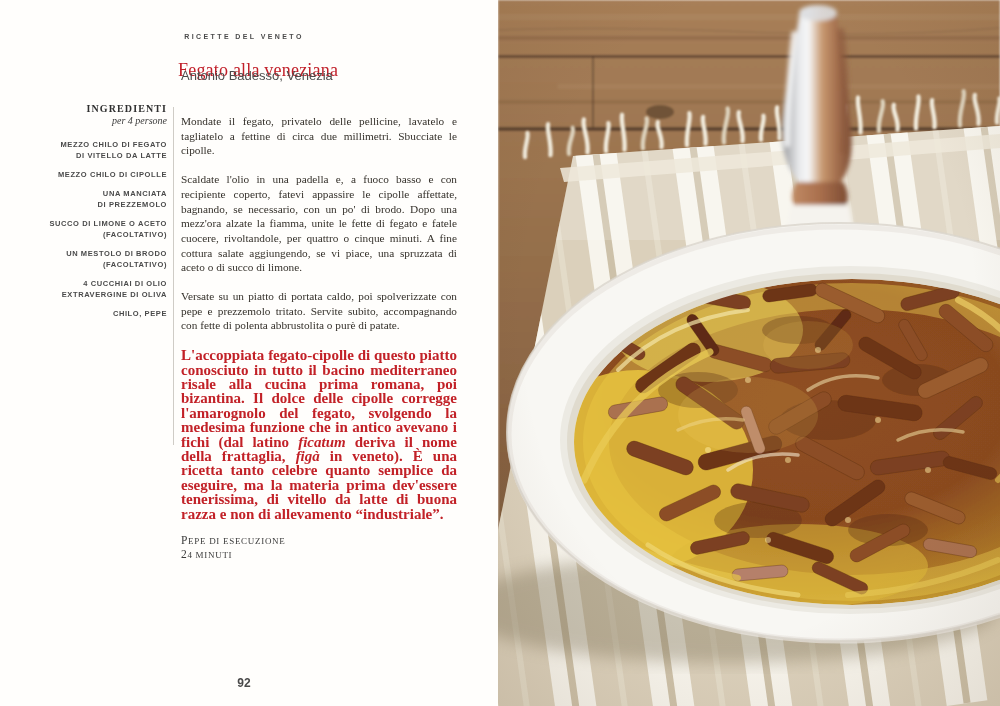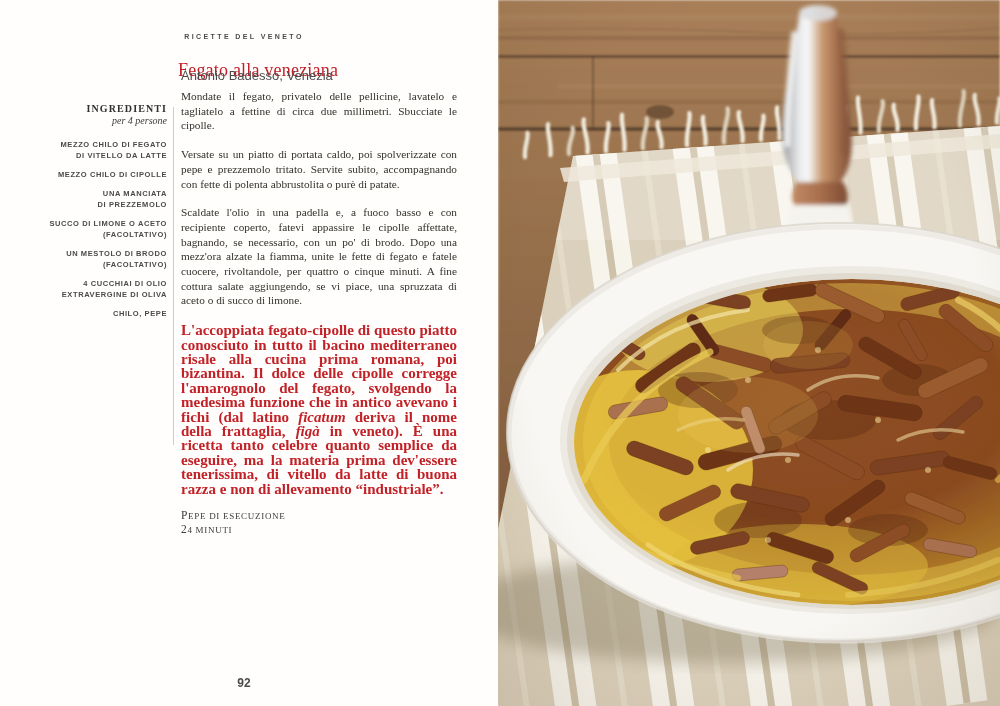--- a/index.html
+++ b/index.html
@@ -16,21 +16,21 @@
     font-size:13px;color:#4c4c4c;}
   .vrule{position:absolute;left:173px;top:107px;width:1px;height:338px;background:#cfccc6;}
   
   .ing-col{position:absolute;left:28px;top:103px;width:139px;text-align:right;color:#2f2f2f;}
   .ing-label{font-size:10px;font-weight:bold;letter-spacing:1.1px;}
   .ing-servings{font-size:10px;font-style:italic;color:#3a3a3a;margin-top:1px;}
   .ing-list{margin-top:13px;}
   .ing-item{font-family:"Liberation Sans",sans-serif;font-size:7.5px;font-weight:bold;
     letter-spacing:.6px;color:#4a4a4a;line-height:11px;margin-bottom:8px;}
   
-  .body-col{position:absolute;left:181px;top:89px;width:276px;}
+  .body-col{position:absolute;left:181px;top:114px;width:276px;}
   .step{font-size:11.3px;line-height:14.7px;text-align:justify;color:#35312b;margin:0 0 14px 0;}
   .note{font-size:15px;line-height:14.4px;text-align:justify;color:#c22127;
     font-weight:bold;margin:15px 0 0 0;}
   .note i{font-style:italic;}
   .tempo{margin-top:13px;color:#3b3b3b;}
   .tempo-label,.tempo-value{font-size:9px;letter-spacing:.7px;line-height:13px;}
   .tempo-label::first-letter,.tempo-value::first-letter{font-size:11.5px;}
   .page-num{position:absolute;left:0;top:676px;width:488px;text-align:center;
     font-family:"Liberation Sans",sans-serif;font-size:12px;font-weight:bold;color:#4a4a4a;}
   
@@ -76,22 +76,22 @@
           <div>EXTRAVERGINE DI OLIVA</div>
         </div>
         <div class="ing-item">
           <div>CHILO, PEPE</div>
         </div>
       </div>
     </div>
 
     <div class="body-col">
       <p class="step">Mondate il fegato, privatelo delle pellicine, lavatelo e tagliatelo a fettine di circa due millimetri. Sbucciate le cipolle.</p>
+      <p class="step">Scaldate l'olio in una padella e, a fuoco basso e con recipiente coperto, fatevi appassire le cipolle affettate, bagnando, se necessario, con un po' di brodo. Dopo una mezz'ora alzate la fiamma, unite le fette di fegato e fatele cuocere, rivoltandole, per quattro o cinque minuti. A fine cottura salate aggiungendo, se vi piace, una spruzzata di aceto o di succo di limone.</p>
       <p class="step">Versate su un piatto di portata caldo, poi spolverizzate con pepe e prezzemolo tritato. Servite subito, accompagnando con fette di polenta abbrustolita o purè di patate.</p>
-      <p class="step">Scaldate l'olio in una padella e, a fuoco basso e con recipiente coperto, fatevi appassire le cipolle affettate, bagnando, se necessario, con un po' di brodo. Dopo una mezz'ora alzate la fiamma, unite le fette di fegato e fatele cuocere, rivoltandole, per quattro o cinque minuti. A fine cottura salate aggiungendo, se vi piace, una spruzzata di aceto o di succo di limone.</p>
       <p class="note"><span>L'accoppiata fegato-cipolle di questo piatto conosciuto in tutto il bacino mediterraneo risale alla cucina prima romana, poi bizantina. Il dolce delle cipolle corregge l'amarognolo del fegato, svolgendo la medesima funzione che in antico avevano i fichi (dal latino </span><i>ficatum</i><span> deriva il nome della frattaglia, </span><i>figà</i><span> in veneto). È una ricetta tanto celebre quanto semplice da eseguire, ma la materia prima dev'essere tenerissima, di vitello da latte di buona razza e non di allevamento “industriale”.</span></p>
       <div class="tempo">
         <div class="tempo-label">PEPE DI ESECUZIONE</div>
         <div class="tempo-value">24 MINUTI</div>
       </div>
     </div>
 
     <div class="page-num">92</div>
   </div>
 

